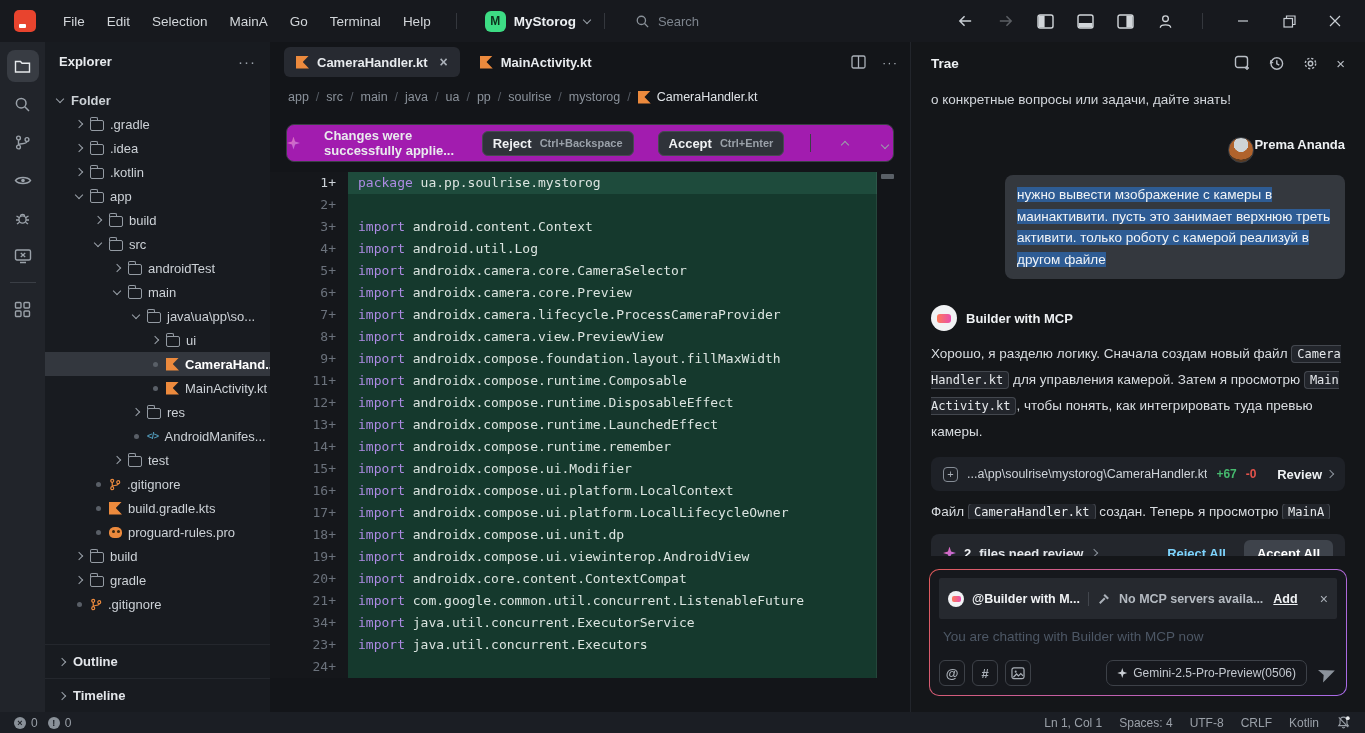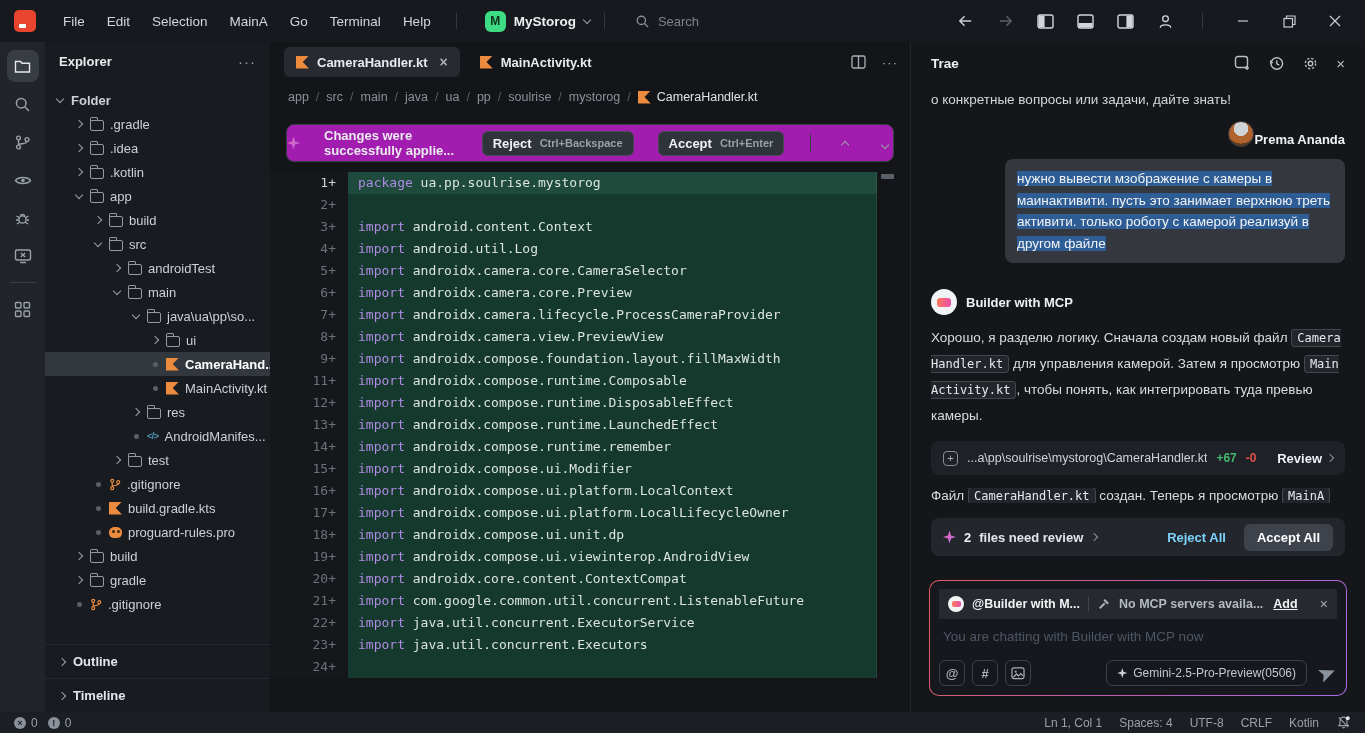--- a/index.html
+++ b/index.html
@@ -88,21 +88,21 @@
   .kw { color:var(--keyword-purple,#ad8be4); }
   .ed-scrollbar { position:absolute; right:16px; top:2px; width:13px; height:5px; background:#5a6067; border-radius:1px; }
 
   
   .chat { width:455px; flex:0 0 455px; background:#141619; border-left:1px solid #22252b; display:flex; flex-direction:column; min-height:0; }
   .chat-head { height:42px; display:flex; align-items:center; padding:0 20px; flex:0 0 42px; }
   .chat-title { font-weight:bold; color:#eef1f3; font-size:13.5px; }
   .chat-head-icons { margin-left:auto; display:flex; align-items:center; gap:17px; color:#b9bec5; }
   .chat-scroll { flex:1; overflow:hidden; padding:0 20px; min-height:0; }
   .scrolled-line { color:#d2d6db; font-size:13.5px; margin-top:8px; white-space:nowrap; overflow:hidden; }
-  .user-row { display:flex; align-items:flex-end; justify-content:flex-end; margin-top:14px; }
+  .user-row { display:flex; align-items:flex-start; justify-content:flex-end; margin-top:30px; }
   .avatar { width:26px; height:26px; border-radius:50%; flex:0 0 26px; }
   .avatar.prema { background:radial-gradient(circle at 50% 28%,#cfd4d6 0 34%,#b0632c 35% 70%,#5a3b22 71%); border:1px solid #3a3e44; }
   .user-name { font-weight:bold; color:#eef1f3; }
   .bubble-row { display:flex; justify-content:flex-end; margin-top:12px; }
   .bubble { max-width:340px; background:#34383e; border-radius:8px; padding:9px 12px; font-size:13.5px; line-height:21.5px; color:#f2f4f6; }
   .bubble .sel { background:var(--selection-blue,#2e5c94); box-decoration-break:clone; -webkit-box-decoration-break:clone; }
   .agent-row { display:flex; align-items:center; gap:9px; margin-top:26px; }
   .avatar.builder { background:#f2f3f5; position:relative; }
   .avatar.builder::before { content:""; position:absolute; left:6px; top:9px; width:14px; height:9px; border-radius:3px; background:linear-gradient(90deg,#ff7a59,#e84fae); }
   .avatar.builder.mini { width:16px; height:16px; flex:0 0 16px; }
@@ -119,21 +119,21 @@
   .status-line { margin-top:13px; font-size:13.5px; color:#d8dce0; white-space:nowrap; overflow:hidden; }
   .review-bar { margin-top:15px; height:38px; background:#23262c; border-radius:8px; display:flex; align-items:center; gap:8px; padding:0 12px; }
   .review-count { font-weight:bold; color:#f0f2f4; }
   .review-text { font-weight:bold; color:#e3e6ea; }
   .reject-all { margin-left:auto; font-weight:bold; color:#7dd3fc; padding:0 10px; }
   .accept-all { background:#3e434b; border-radius:6px; padding:6px 13px; font-weight:bold; color:#fff; }
 
   .input-outer { margin:13px 18px 16px 18px; border-radius:10px; padding:1px;
     background:linear-gradient(120deg,#e05a5a,#c45fa8 45%,#a86be8); flex:0 0 auto; }
   .input-inner { background:#16181d; border-radius:9px; padding:8px 9px 9px 9px; }
-  .ctx-bar { background:#26292f; border-radius:2px; height:30px; display:flex; align-items:center; gap:8px; padding:0 9px; }
+  .ctx-bar { background:#26292f; border-radius:2px; height:41px; display:flex; align-items:center; gap:8px; padding:0 9px; }
   .ctx-agent { font-weight:bold; color:#f0f2f4; font-size:12.5px; white-space:nowrap; }
   .ctx-sep { width:1px; height:14px; background:#42464d; }
   .ctx-mcp { font-weight:bold; color:#b4bac1; font-size:12.5px; white-space:nowrap; overflow:hidden; }
   .ctx-add { font-weight:bold; color:#f0f2f4; font-size:12.5px; text-decoration:underline; margin-left:2px; }
   .ctx-x { margin-left:auto; color:#aab0b8; font-size:14px; }
   .input-placeholder { color:#4d5765; font-size:13.5px; padding:10px 4px 16px 4px; }
   .input-bottom { display:flex; align-items:center; gap:7px; }
   .sq-btn { width:26px; height:26px; border:1px solid #3d4148; border-radius:6px; display:flex; align-items:center; justify-content:center; color:#aab0b8; font-size:13px; font-weight:bold; }
   .model-pill { margin-left:auto; border:1px solid #3d4148; border-radius:7px; height:26px; display:flex; align-items:center; gap:6px; padding:0 10px; color:#c3c8cf; font-size:12px; white-space:nowrap; }
   .send-ic { margin-left:4px; display:flex; }
@@ -602,21 +602,21 @@
               </div>
               <div class="code-row">
                 <span class="gutter">20+</span>
                 <div class="line-content"><span class="kw">import</span><span> androidx.core.content.ContextCompat</span></div>
               </div>
               <div class="code-row">
                 <span class="gutter">21+</span>
                 <div class="line-content"><span class="kw">import</span><span> com.google.common.util.concurrent.ListenableFuture</span></div>
               </div>
               <div class="code-row">
-                <span class="gutter">22+</span>
+                <span class="gutter">34+</span>
                 <div class="line-content"><span class="kw">import</span><span> java.util.concurrent.ExecutorService</span></div>
               </div>
               <div class="code-row">
                 <span class="gutter">23+</span>
                 <div class="line-content"><span class="kw">import</span><span> java.util.concurrent.Executors</span></div>
               </div>
               <div class="code-row">
                 <span class="gutter">24+</span>
                 <div class="line-content"><span></span></div>
               </div>

